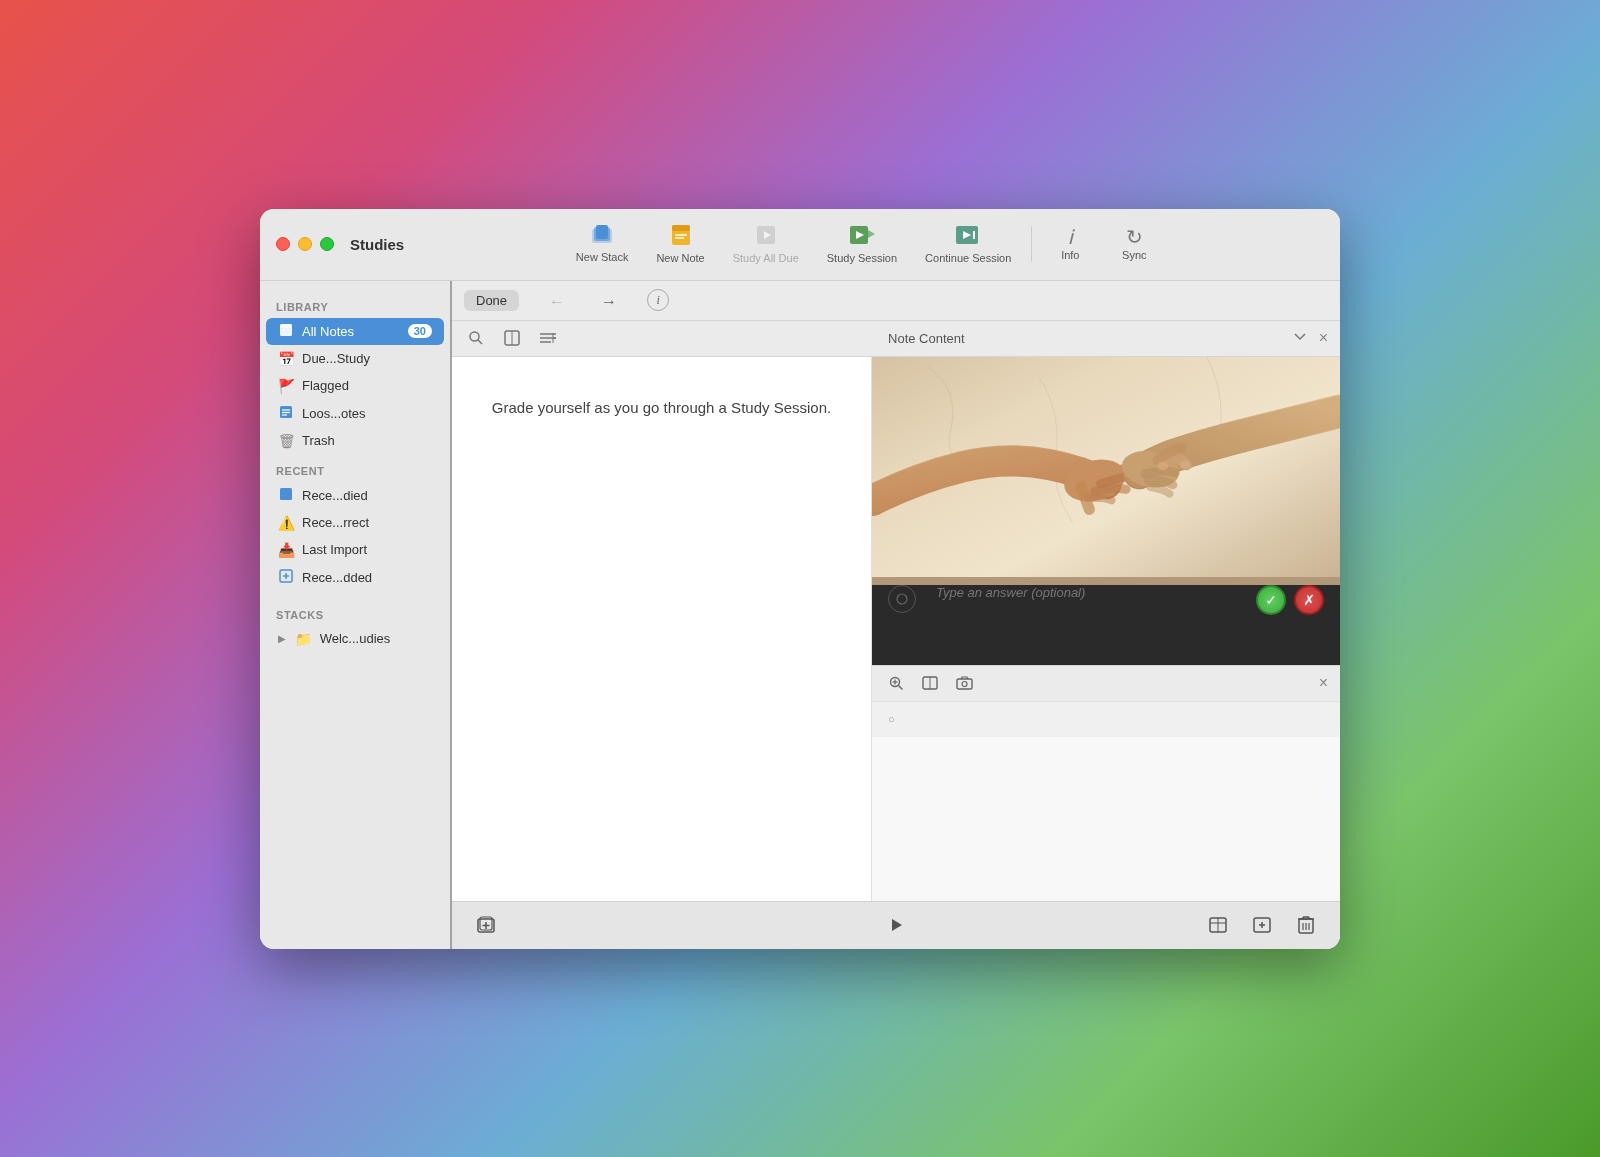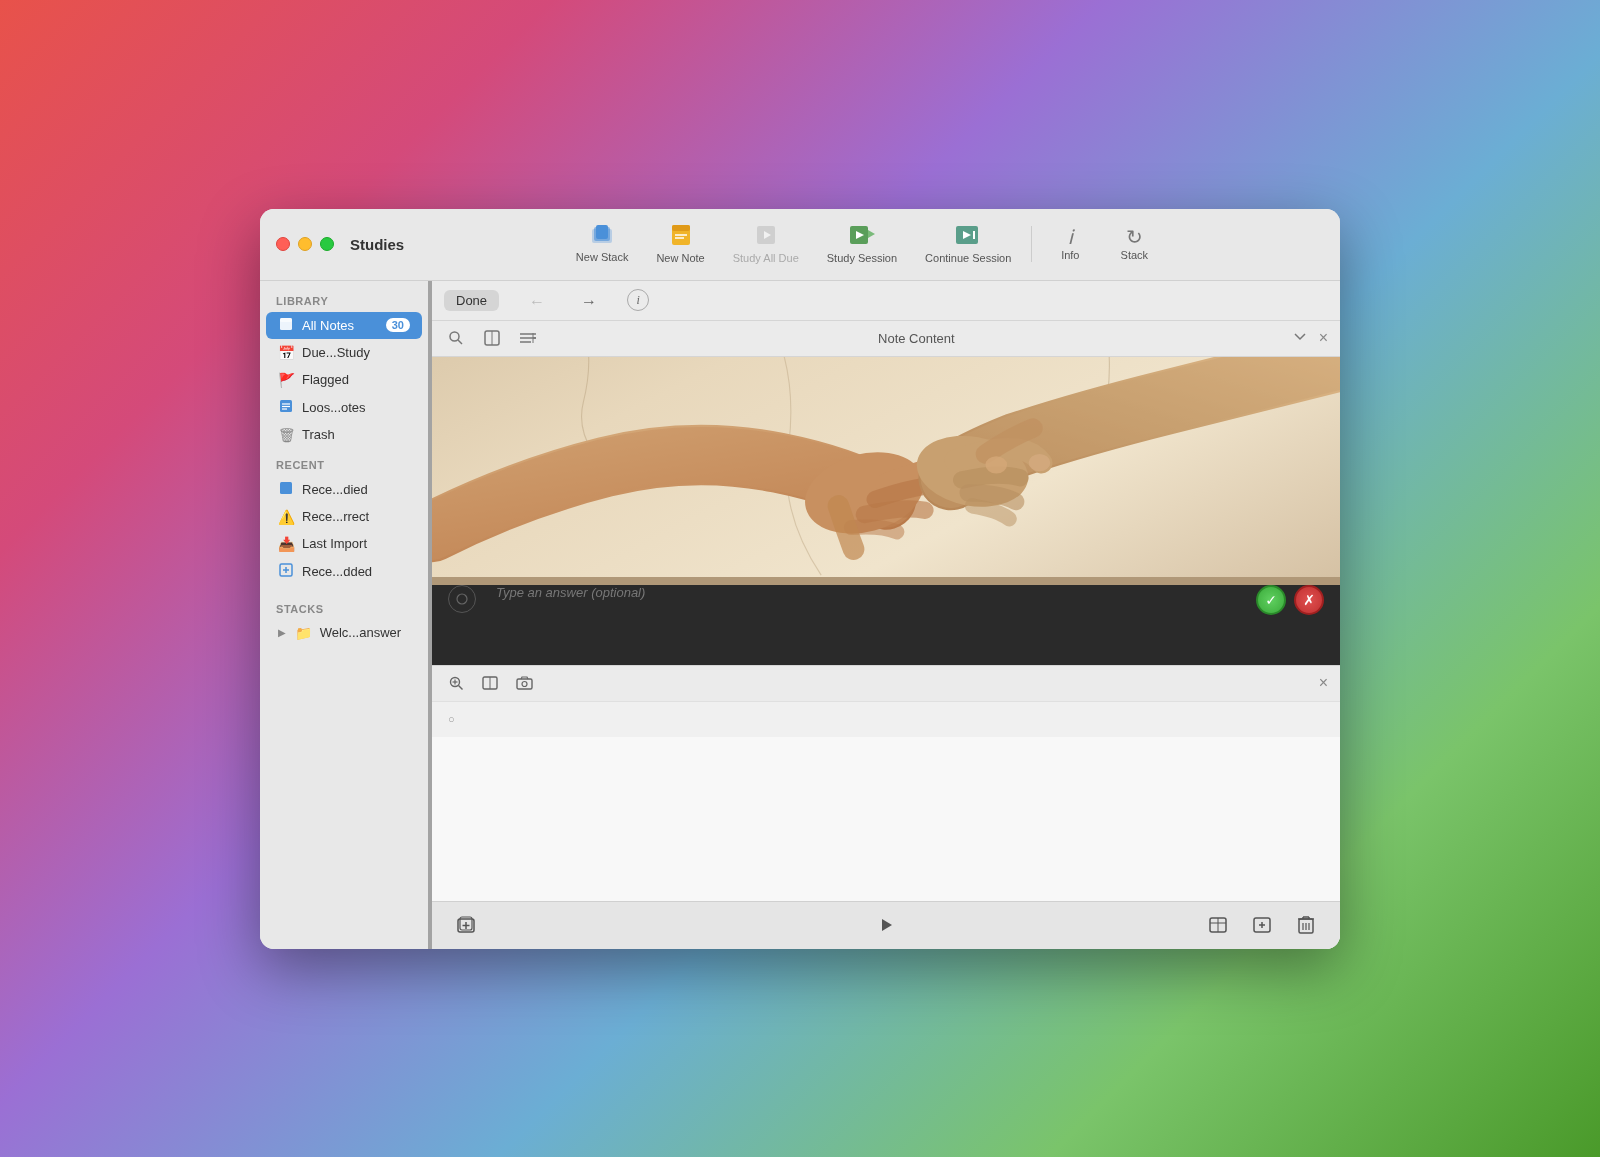--- a/index.html
+++ b/index.html
@@ -104,25 +104,25 @@
 
     
     .main-content {
       display: flex;
       flex: 1;
       overflow: hidden;
     }
 
     
     .sidebar {
-      width: 172px;
+      width: 192px;
       background: #e8e8e8;
-      border-right: 4px solid #a3a3a3;
+      border-right: 2px solid #a3a3a3;
       flex-shrink: 0;
-      padding: 8px 0;
+      padding: 14px 0;
       overflow-y: auto;
     }
 
     .sidebar-section-label {
       font-size: 11px;
       font-weight: 600;
       color: #888;
       padding: 6px 16px 4px;
       letter-spacing: 0.05em;
       text-transform: uppercase;
@@ -537,21 +537,21 @@
 
       <div class="toolbar-separator"></div>
 
       <div class="toolbar-item">
         <span class="tb-icon" style="font-size:20px; color:#777; font-style:italic; font-family:Georgia,serif; font-weight:normal;">ℹ</span>
         <span class="tb-label">Info</span>
       </div>
 
       <div class="toolbar-item">
         <span class="tb-icon" style="font-size:20px; color:#777;">↻</span>
-        <span class="tb-label">Stack</span>
+        <span class="tb-label">Sync</span>
       </div>
     </div>
   </div>
 
   <div class="main-content">
 
     <div class="sidebar">
       <div class="sidebar-section-label">LIBRARY</div>
 
       <div class="sidebar-item active">
@@ -622,21 +622,21 @@
           </svg>
         </span>
         <span class="sidebar-item-text">Rece...dded</span>
       </div>
 
       <div class="sidebar-section-label" style="margin-top:12px;">STACKS</div>
 
       <div class="sidebar-item">
         <span class="sidebar-chevron">▶</span>
         <span class="sidebar-icon blue">📁</span>
-        <span class="sidebar-item-text">Welc...answer</span>
+        <span class="sidebar-item-text">Welc...udies</span>
       </div>
     </div>
 
     <div class="content-pane">
 
       <div class="nav-bar">
         <button class="nav-done-btn">Done</button>
         <button class="nav-arrow disabled">←</button>
         <button class="nav-arrow">→</button>
         <button class="nav-info-btn">
@@ -670,20 +670,23 @@
         <button class="card-sort-btn">
           <svg width="14" height="14" viewBox="0 0 14 14" fill="none">
             <path d="M2 4 L7 9 L12 4" stroke="#777" stroke-width="1.5" fill="none"></path>
           </svg>
         </button>
         <button class="card-close-btn">×</button>
       </div>
 
       <div class="card-area">
 
+        <div class="card-front">
+          <p>Grade yourself as you go through a Study Session.</p>
+        </div>
 
         <div class="card-back">
 
           <div class="hands-container">
             <svg width="100%" height="100%" viewBox="0 0 420 220" preserveAspectRatio="xMidYMid slice">
 
               <defs>
                 <linearGradient id="stoneGrad" x1="0%" y1="0%" x2="100%" y2="100%">
                   <stop offset="0%" style="stop-color:#d4c0a0"></stop>
                   <stop offset="30%" style="stop-color:#e8d8bc"></stop>

